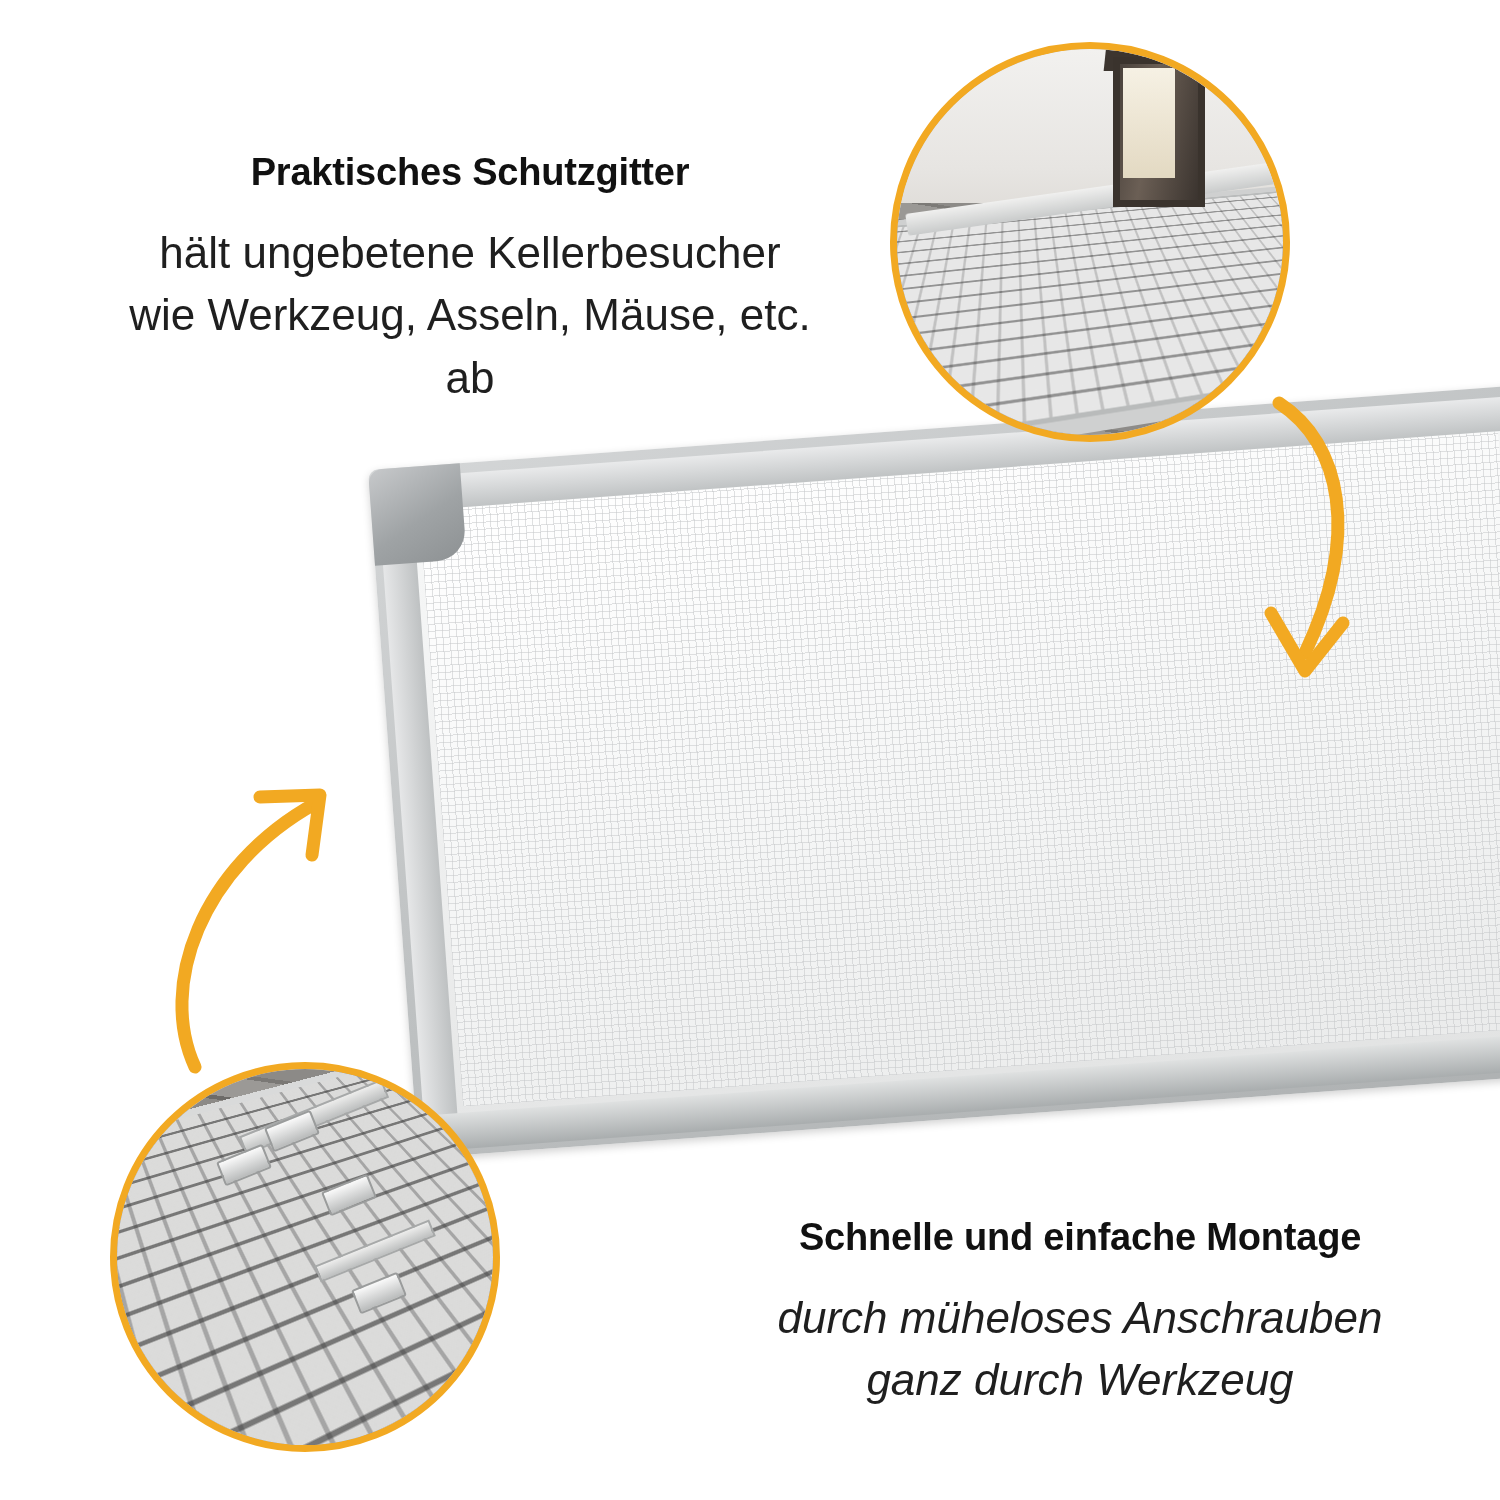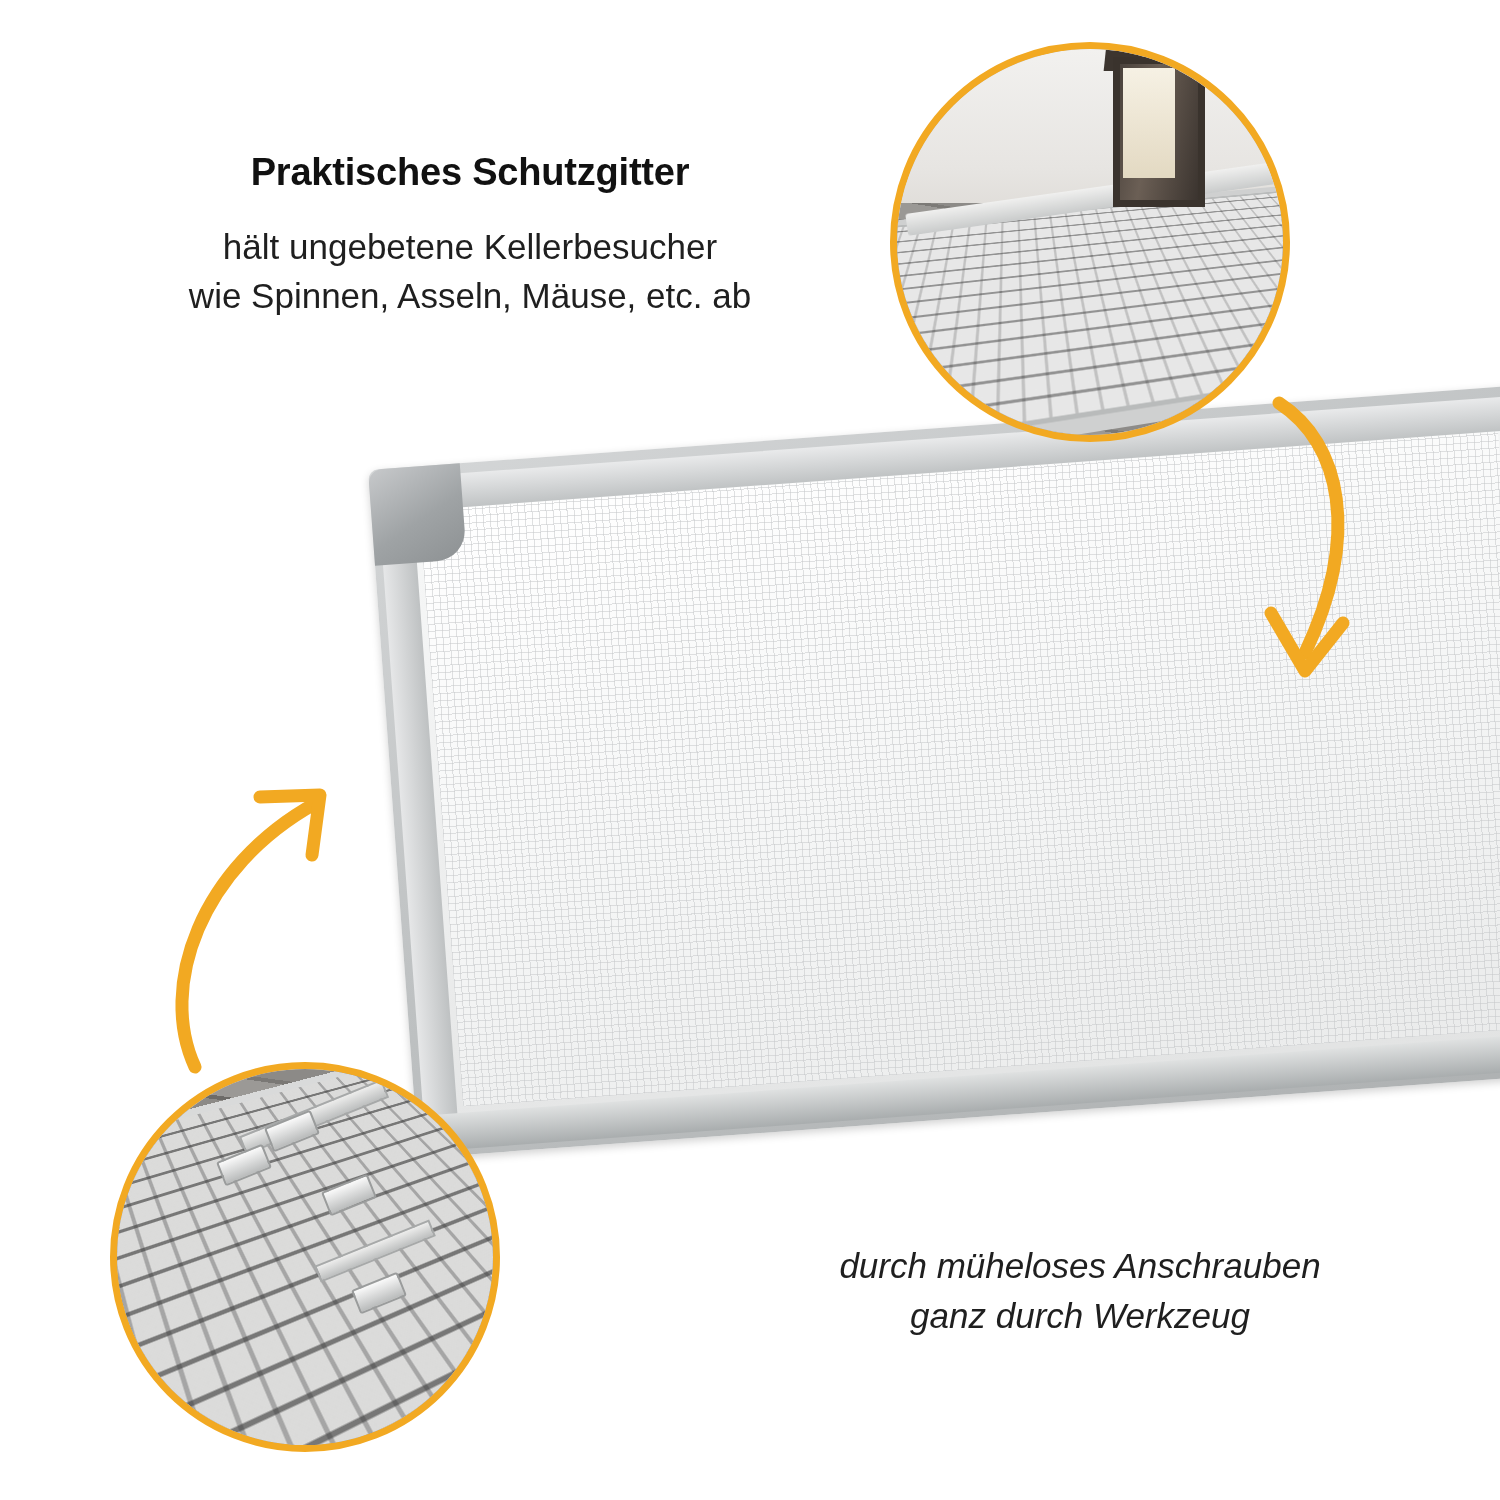--- a/index.html
+++ b/index.html
@@ -21,21 +21,21 @@
 
   
   .headline {
     font-weight: bold;
     font-size: 38px;
     letter-spacing: -0.2px;
     color: #111111;
     line-height: 1.2;
   }
   .subline {
-    font-size: 35px;
+    font-size: 44px;
     color: #1f1f1f;
     line-height: 1.42;
     font-weight: normal;
   }
 
   #text-top {
     position: absolute;
     left: 110px;
     top: 150px;
     width: 720px;
@@ -254,25 +254,26 @@
 </style>
 </head>
 <body>
 
 <div id="stage">
 
   <div id="text-top">
     <div class="headline nosel">Praktisches Schutzgitter</div>
     <div class="subline nosel">
       <div>hält ungebetene Kellerbesucher</div>
-      <div>wie Spinnen, Asseln, Mäuse, etc. ab</div>
+      <div>wie Werkzeug, Asseln, Mäuse, etc. ab</div>
     </div>
   </div>
 
   <div id="text-bottom">
+    <div class="headline nosel">Schnelle und einfache Montage</div>
     <div class="subline nosel">
       <div>durch müheloses Anschrauben</div>
       <div>ganz durch Werkzeug</div>
     </div>
   </div>
 
   <div id="product">
     <div class="prod-frame"></div>
     <div class="prod-inner-bevel"></div>
     <div class="prod-mesh"></div>

